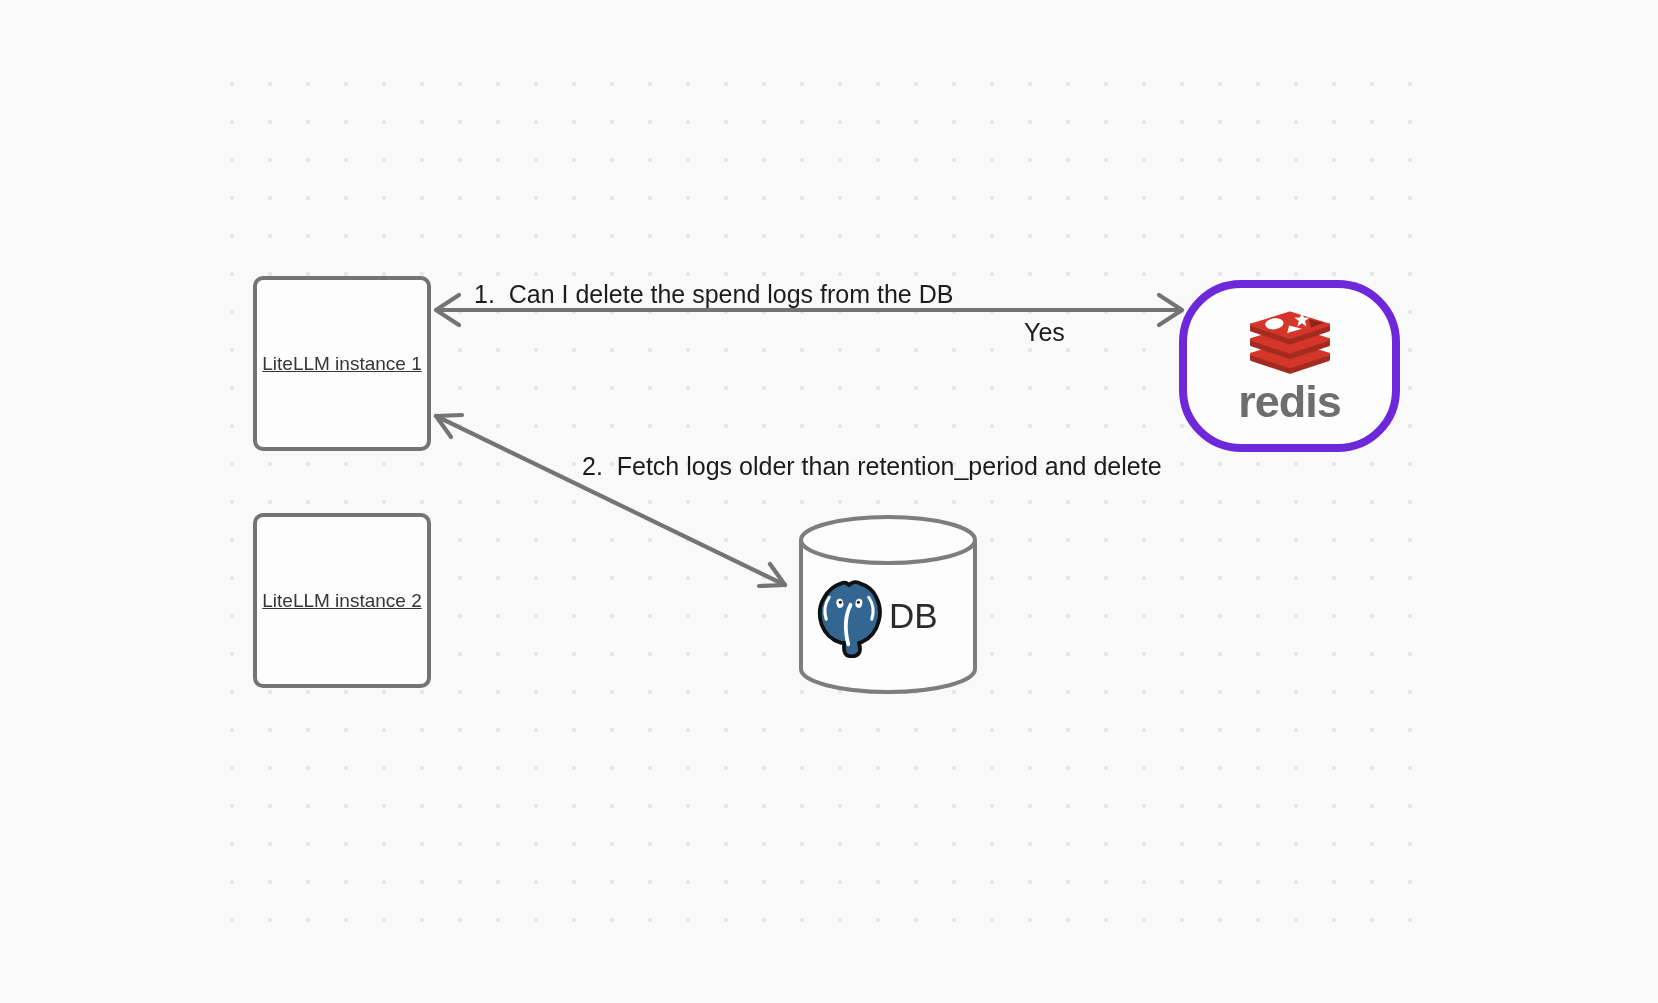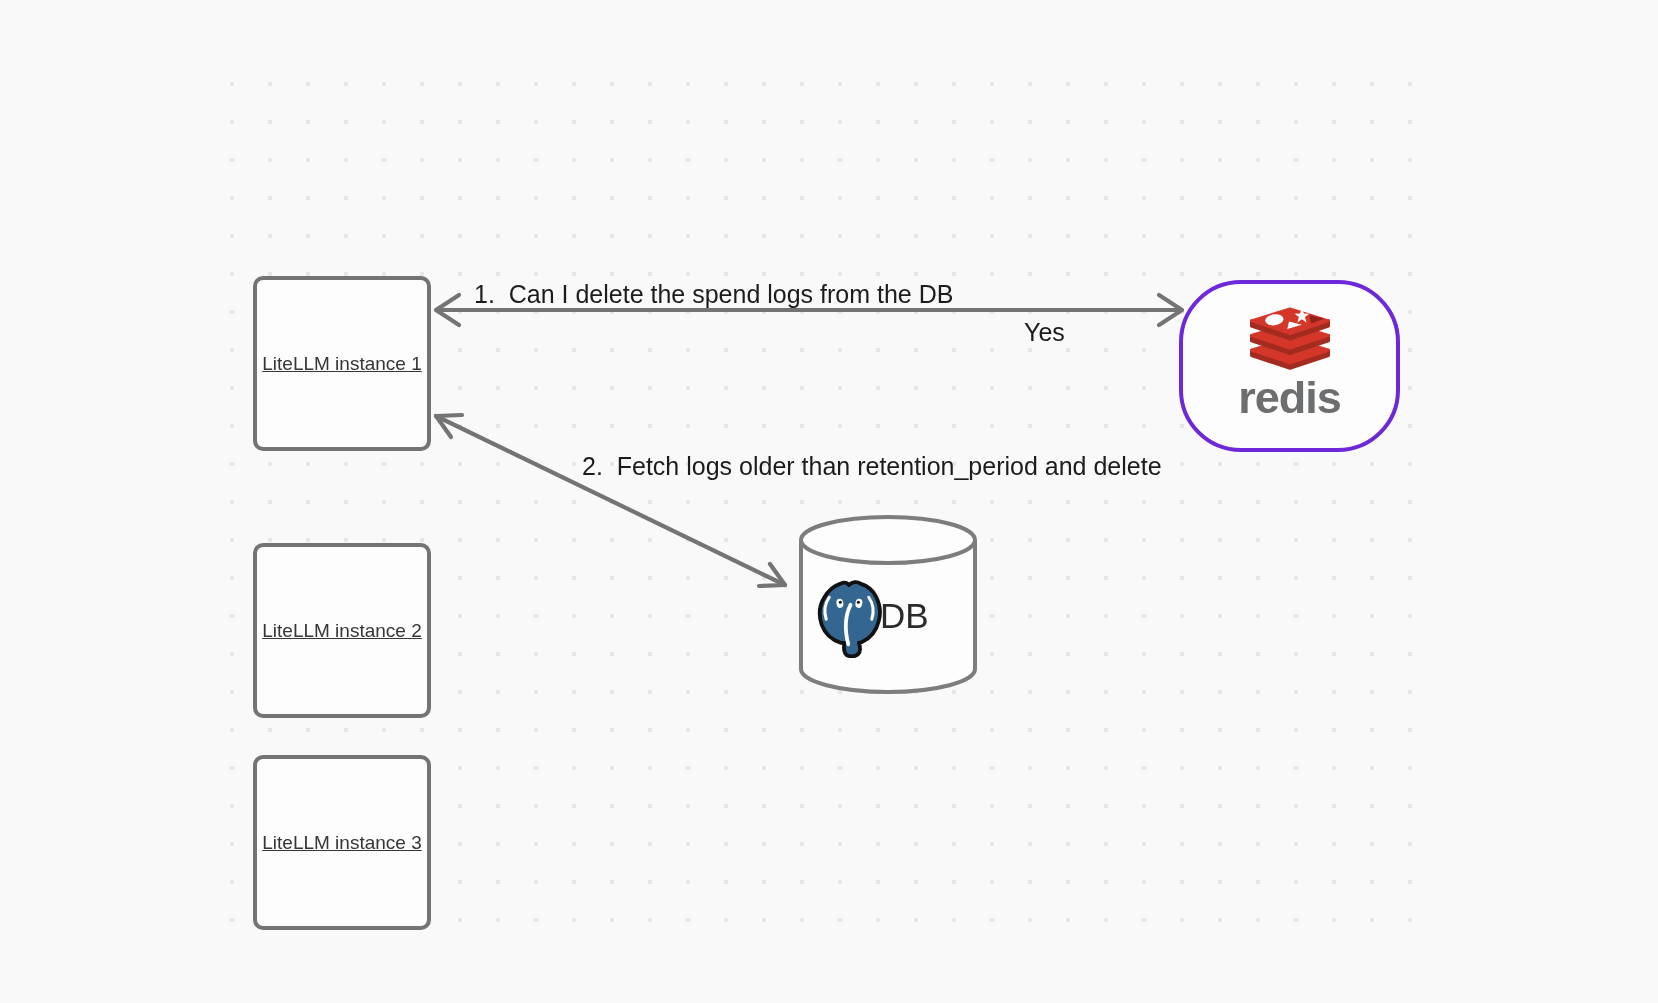--- a/index.html
+++ b/index.html
@@ -34,48 +34,48 @@
     background: #fdfdfd;
     border: 4px solid #747474;
     border-radius: 10px;
     box-sizing: border-box;
     display: flex; align-items: center; justify-content: center;
   }
   .node-box .box-label {
     font-size: 19px; color: #363636; text-align: center; text-decoration: underline;
   }
   #box-1 { top: 276px; }
-  #box-2 { top: 543px; }
+  #box-2 { top: 513px; }
   #box-3 { top: 755px; }
 
   .redis-node {
     position: absolute;
     left: 1179px; top: 280px;
     width: 221px; height: 172px;
     background: #fdfdfd;
-    border: 4px solid #6d28d9;
+    border: 8px solid #6d28d9;
     border-radius: 62px;
     box-sizing: border-box;
     display: flex; flex-direction: column; align-items: center;
     padding-top: 22px;
   }
   .redis-wordmark {
     font-size: 45px; font-weight: bold; line-height: 1;
     letter-spacing: -1px; color: #6c6e70; margin-top: 1px;
   }
 
   .db-node {
     position: absolute;
     left: 797px; top: 514px;
     width: 184px; height: 180px;
   }
   .db-node svg.cyl { position: absolute; left: 0; top: 0; }
   .db-node .pg-icon { position: absolute; left: 14px; top: 62px; }
   .db-label {
-    position: absolute; left: 83px; top: 84px;
+    position: absolute; left: 92px; top: 84px;
     font-size: 35px; color: #2b2b2b; line-height: 1;
   }
 
   .wire-label {
     position: absolute;
     font-size: 25px; font-weight: normal; color: #1c1c1c;
     white-space: pre; line-height: 1.15;
   }
   #arrow1-label { left: 474px; top: 280px; }
   #yes-label    { left: 1024px; top: 280px; margin-top: 38px; }
@@ -101,23 +101,20 @@
       <polyline class="wire" points="462,415 436,416 451,437"></polyline>
       <polyline class="wire" points="759,586 785,585 770,564"></polyline>
     </g>
   </svg>
 
   <div class="node-box" id="box-1">
     <span class="box-label">LiteLLM instance 1</span>
   </div>
   <div class="node-box" id="box-2">
     <span class="box-label">LiteLLM instance 2</span>
-  </div>
-  <div class="node-box" id="box-3">
-    <span class="box-label">LiteLLM instance 3</span>
   </div>
 
   <div class="redis-node">
     <svg width="86" height="68" viewBox="0 -3 90 74">
 
       <g transform="translate(0,32)">
         <polygon points="3,13 3,19 45,33 87,19 87,13 45,27" fill="#a32b20" stroke="#a32b20" stroke-width="3" stroke-linejoin="round"></polygon>
         <polygon points="45,0 87,13 45,27 3,13" fill="#d5362a" stroke="#d5362a" stroke-width="3" stroke-linejoin="round"></polygon>
       </g>
 

